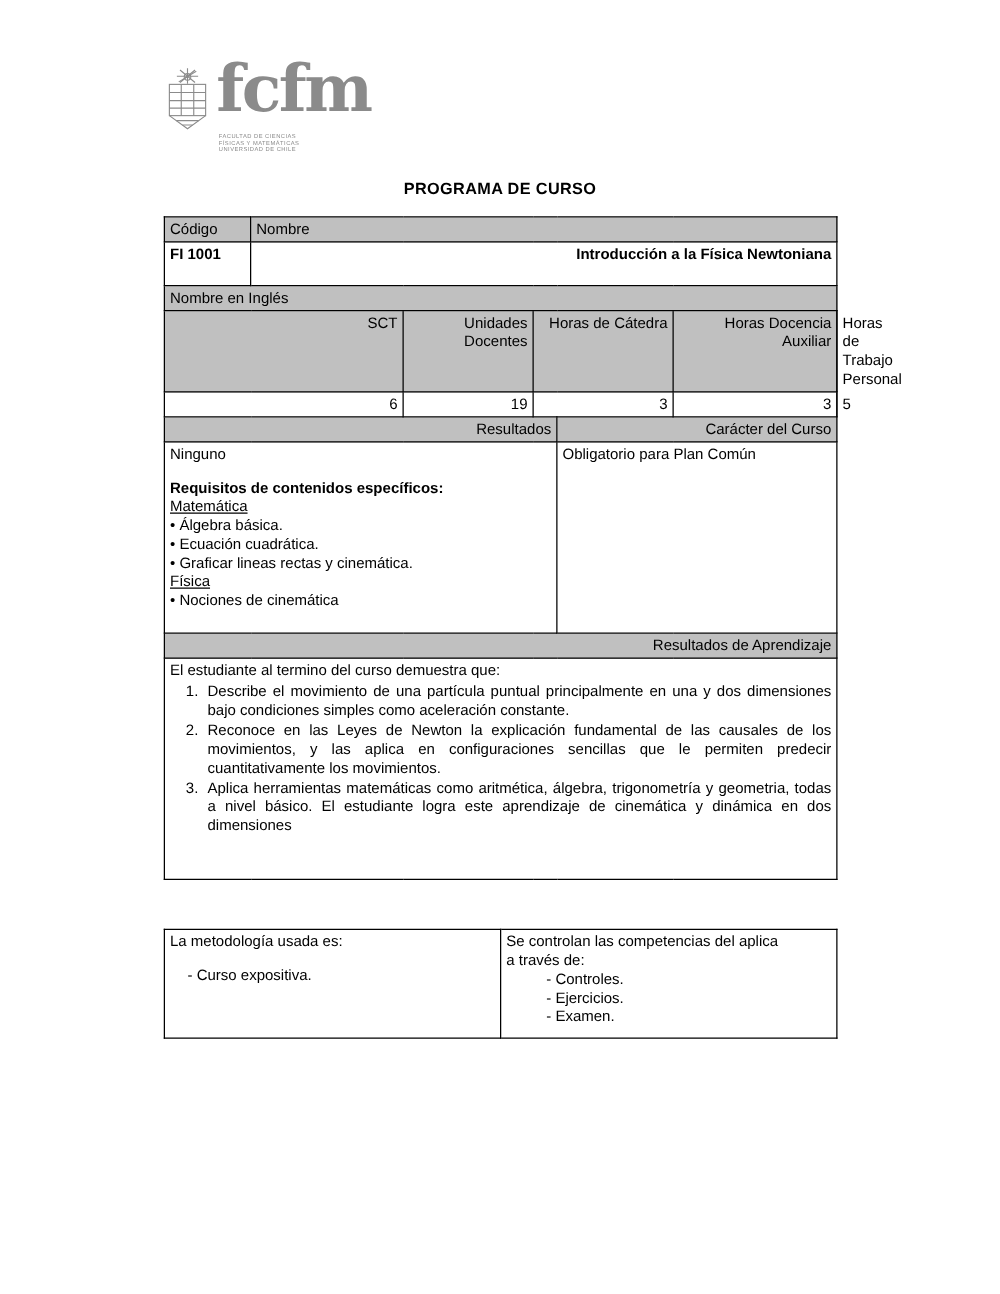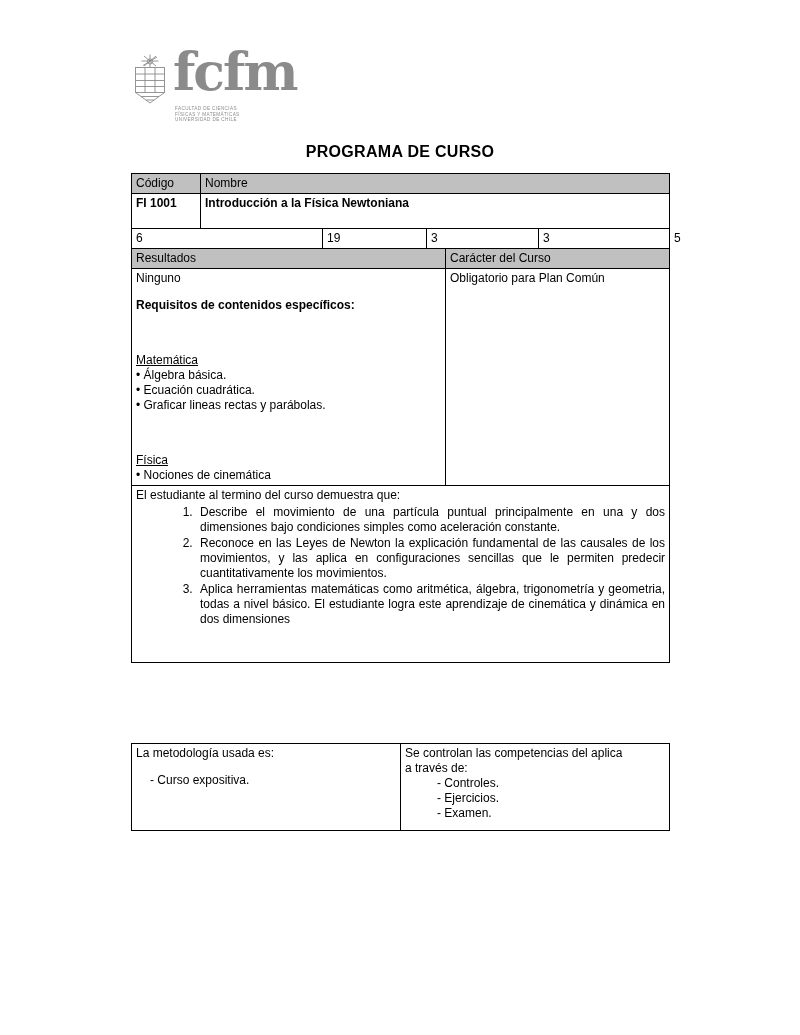--- a/index.html
+++ b/index.html
@@ -61,60 +61,59 @@
     text-transform: uppercase;
   }
 
   
   .doc-title {
     position: absolute;
     left: 0;
     top: 131px;
     width: 800px;
     text-align: center;
-    font-size: 16px;
+    font-size: 13px;
     font-weight: bold;
     letter-spacing: 0.3px;
   }
 
   
   .tbl {
     position: absolute;
     border-collapse: collapse;
     table-layout: fixed;
   }
   .tbl td {
     border: 1px solid #000000;
     vertical-align: top;
     padding: 2px 4px;
     font-size: 12px;
     line-height: 15px;
   }
   .hdr {
     background: #c0c0c0;
   }
-  .ctr { text-align: left; }
+  .ctr { text-align: right; }
   .bold { font-weight: bold; }
   .mid { vertical-align: middle; }
 
   #main-table { left: 131px; top: 161px; width: 538px; }
   #bottom-table { left: 131px; top: 731px; width: 538px; }
 
-  .ul { text-decoration: underline; margin-top: 40px; }
+  .ul { text-decoration: underline; }
 
   ol.learn {
     margin: 2px 0 0 0;
     padding-left: 26px;
   }
   ol.learn li {
     text-align: justify;
     margin-bottom: 1px;
     line-height: 15px;
     padding-left: 4px;
-    margin-left: 34px;
   }
   .cell-pad { padding: 3px 5px 5px 5px; }
   .bullet-line { margin: 0; }
   .spacer-line { height: 12px; }
 </style>
 </head>
 <body>
 
 <div class="page">
 
@@ -162,22 +161,32 @@
         <tr>
       <td class="hdr">Código</td>
       <td class="hdr" colspan="5">Nombre</td>
     </tr>
 
     <tr>
       <td class="bold" style="height:30px">FI 1001</td>
       <td class="bold ctr mid" colspan="5">Introducción a la Física Newtoniana</td>
     </tr>
 
-
-
+    <tr>
+      <td class="hdr" colspan="6">Nombre en Inglés</td>
+    </tr>
+
+
+    <tr>
+      <td class="hdr ctr mid" colspan="2" style="height:48px">SCT</td>
+      <td class="hdr ctr mid">Unidades Docentes</td>
+      <td class="hdr ctr mid" colspan="2">Horas de Cátedra</td>
+      <td class="hdr ctr mid">Horas Docencia Auxiliar</td>
+      <td class="hdr ctr mid">Horas de Trabajo Personal</td>
+    </tr>
 
     <tr>
       <td class="ctr" colspan="2">6</td>
       <td class="ctr">19</td>
       <td class="ctr" colspan="2">3</td>
       <td class="ctr">3</td>
       <td class="ctr">5</td>
     </tr>
 
     <tr>
@@ -186,29 +195,32 @@
     </tr>
 
     <tr>
       <td class="cell-pad" colspan="4" style="height:148px">
         <div>Ninguno</div>
         <div class="spacer-line">&nbsp;</div>
         <div class="bold">Requisitos de contenidos específicos:</div>
         <div class="ul">Matemática</div>
         <div class="bullet-line">• Álgebra básica.</div>
         <div class="bullet-line">• Ecuación cuadrática.</div>
-        <div class="bullet-line">• Graficar lineas rectas y parábolas.</div>
+        <div class="bullet-line">• Graficar lineas rectas y cinemática.</div>
         <div class="ul">Física</div>
         <div class="bullet-line">• Nociones de cinemática</div>
       </td>
       <td class="cell-pad" colspan="2">
         <div>Obligatorio para Plan Común</div>
       </td>
     </tr>
 
+    <tr>
+      <td class="hdr ctr" colspan="6">Resultados de Aprendizaje</td>
+    </tr>
 
     <tr>
       <td class="cell-pad" colspan="6" style="height:172px">
         <div>El estudiante al termino del curso demuestra que:</div>
         <ol class="learn">
           <li>Describe el movimiento de una partícula puntual principalmente en una y dos dimensiones bajo condiciones simples como aceleración constante.</li>
           <li>Reconoce en las Leyes de Newton la explicación fundamental de las causales de los movimientos, y  las aplica en configuraciones sencillas que le permiten predecir cuantitativamente los movimientos.</li>
           <li>Aplica herramientas matemáticas como aritmética, álgebra, trigonometría y geometria, todas a nivel básico. El estudiante logra este aprendizaje de cinemática y dinámica en dos dimensiones</li>
         </ol>
       </td>

